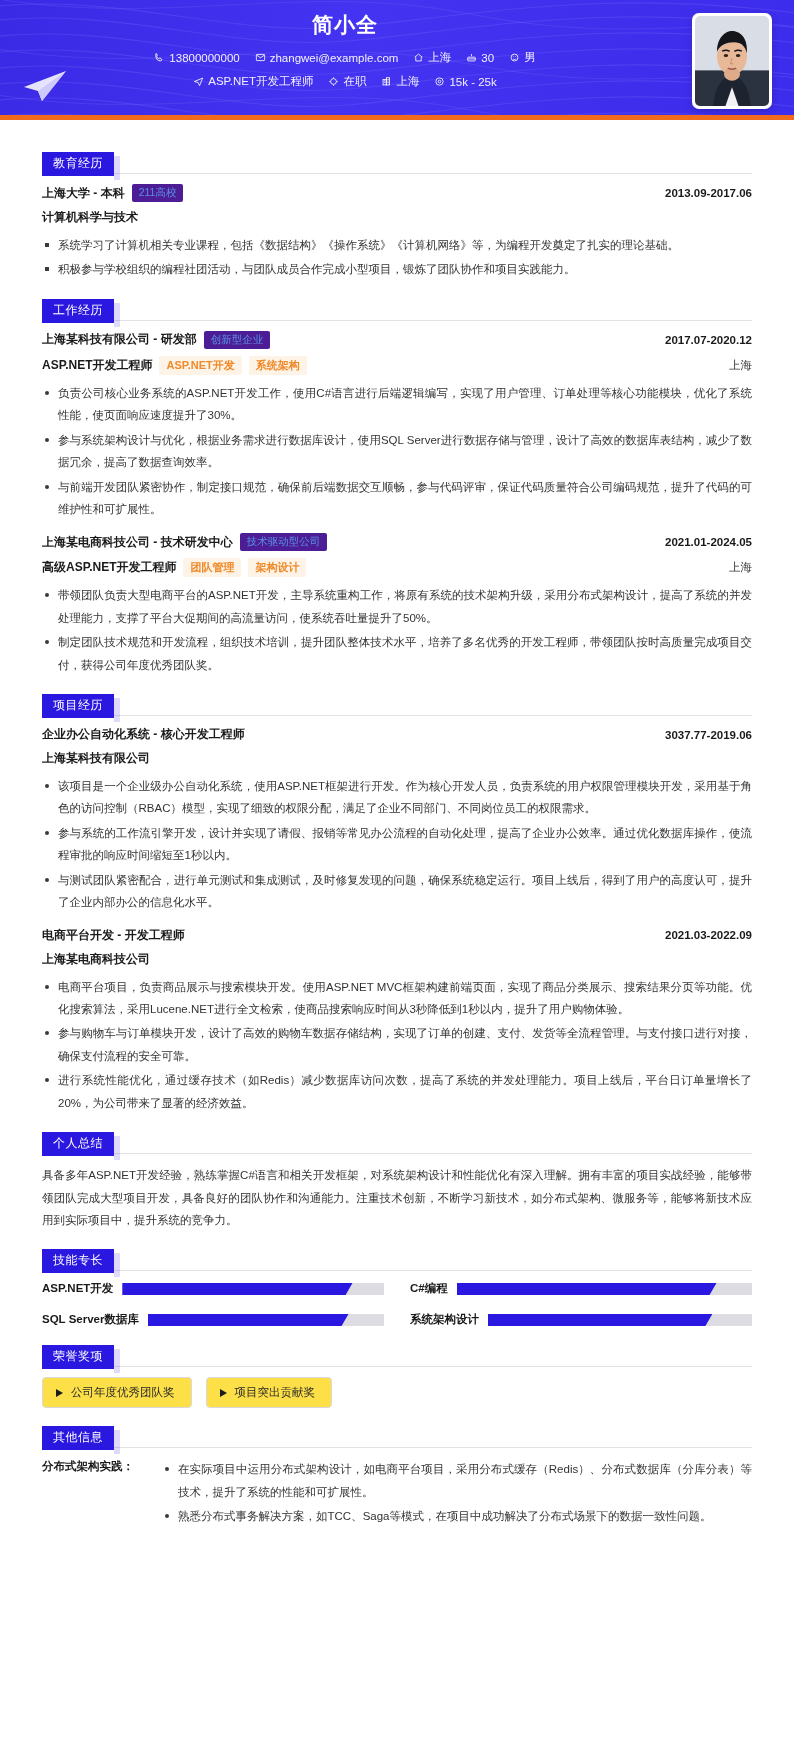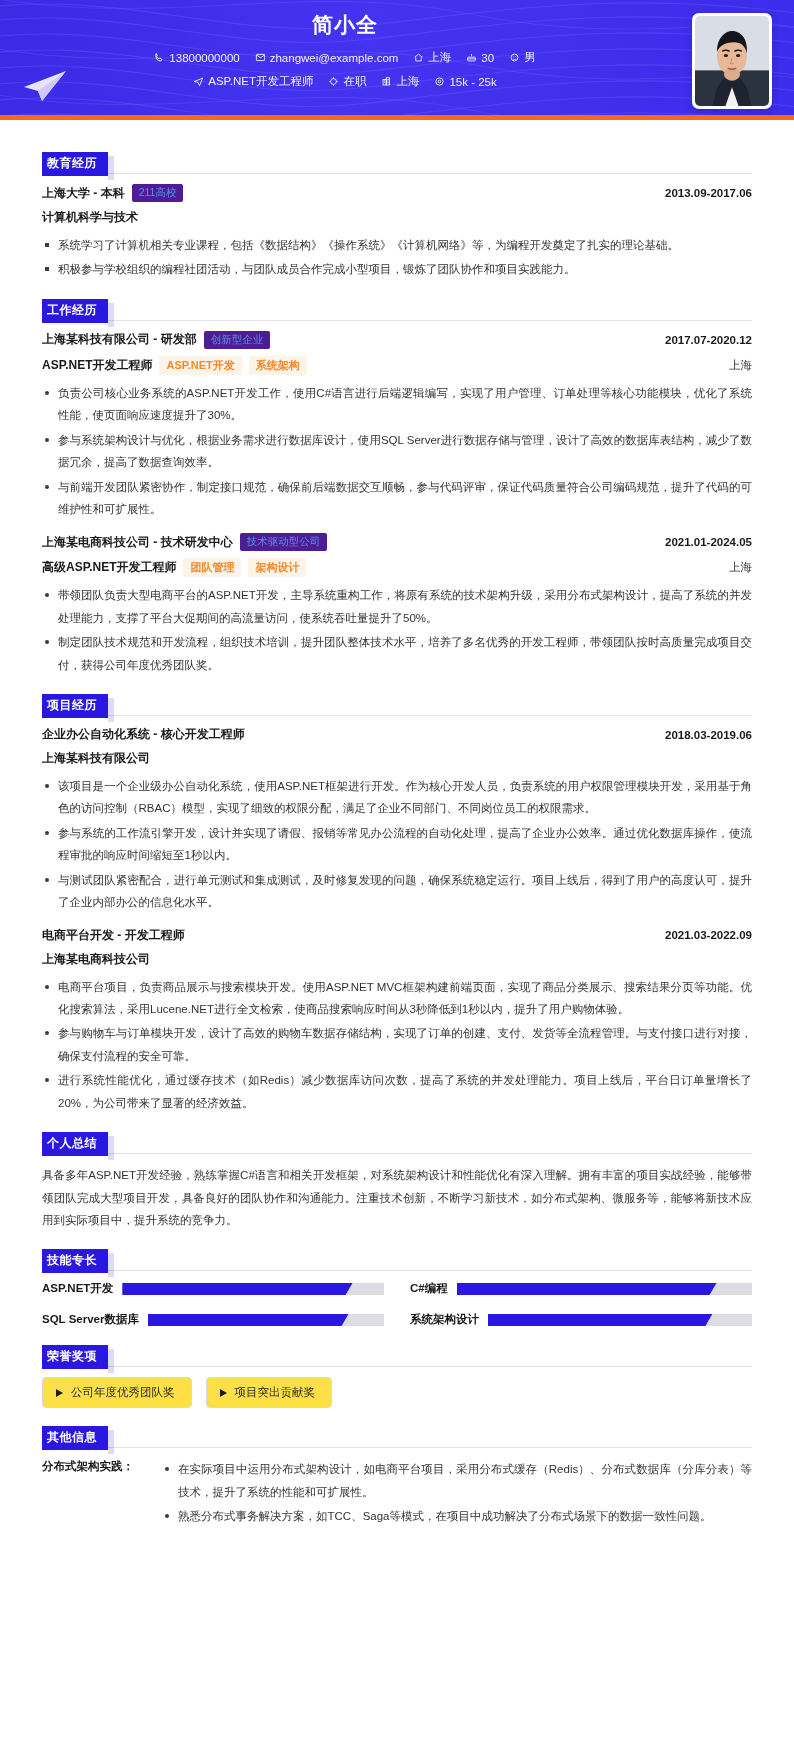--- a/index.html
+++ b/index.html
@@ -71,22 +71,22 @@
   .sec-head:after {
     content: ""; position: absolute; left: 0; right: 0; bottom: 0;
     border-bottom: 1px solid #e2e2e6;
   }
   .sec-tag {
     position: relative;
     display: inline-block;
     background: #2a17e0;
     color: #fff;
     font-size: 12px;
-    font-weight: 700;
-    padding: 3px 11px 4px 5px;
+    font-weight: 400;
+    padding: 3px 11px 4px 11px;
     letter-spacing: .5px;
     z-index: 2;
   }
   .sec-tag:after {
     content: "";
     position: absolute; right: -6px; top: 4px;
     width: 6px; height: 100%;
     background: rgba(42,23,224,.16);
   }
 
@@ -385,21 +385,21 @@
   </div>
 
   <div class="section">
     <div class="sec-head">
       <span class="sec-tag">项目经历</span>
     </div>
 
     <div class="entry">
       <div class="line-1">
         <span class="org">企业办公自动化系统 - 核心开发工程师</span>
-        <span class="date">2018.03-2019.06</span>
+        <span class="date">3037.77-2019.06</span>
       </div>
       <div class="sub-company">上海某科技有限公司</div>
       <ul class="bullets">
         <li>该项目是一个企业级办公自动化系统，使用ASP.NET框架进行开发。作为核心开发人员，负责系统的用户权限管理模块开发，采用基于角色的访问控制（RBAC）模型，实现了细致的权限分配，满足了企业不同部门、不同岗位员工的权限需求。</li>
         <li>参与系统的工作流引擎开发，设计并实现了请假、报销等常见办公流程的自动化处理，提高了企业办公效率。通过优化数据库操作，使流程审批的响应时间缩短至1秒以内。</li>
         <li>与测试团队紧密配合，进行单元测试和集成测试，及时修复发现的问题，确保系统稳定运行。项目上线后，得到了用户的高度认可，提升了企业内部办公的信息化水平。</li>
       </ul>
     </div>
 
     <div class="entry">

